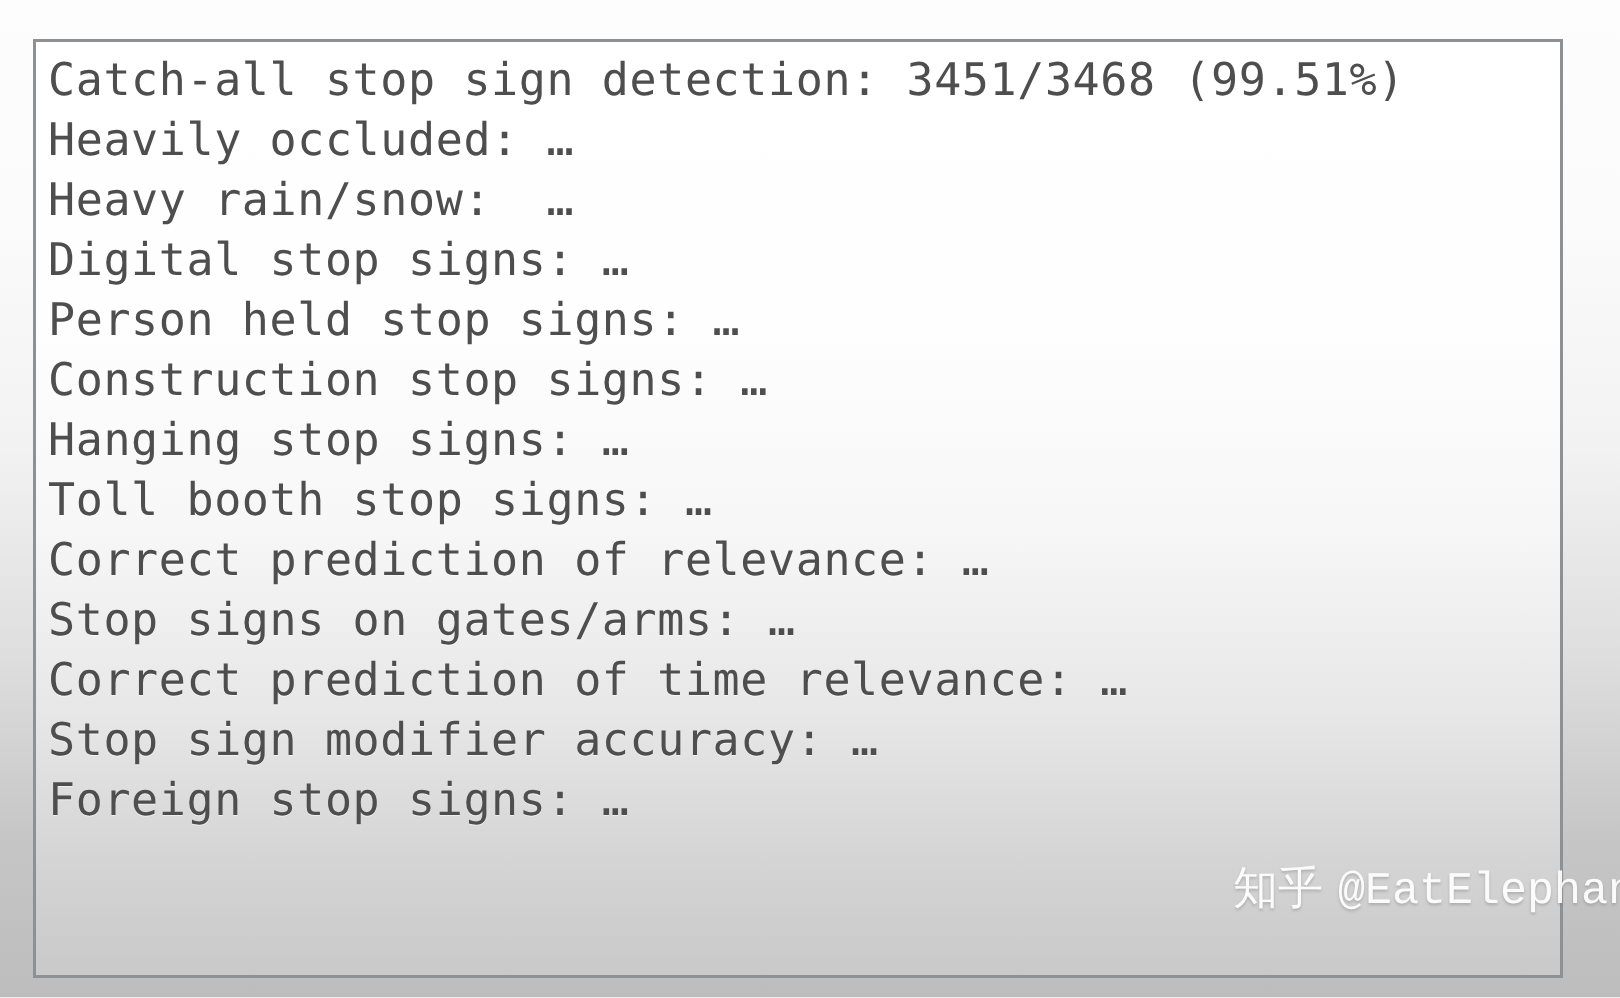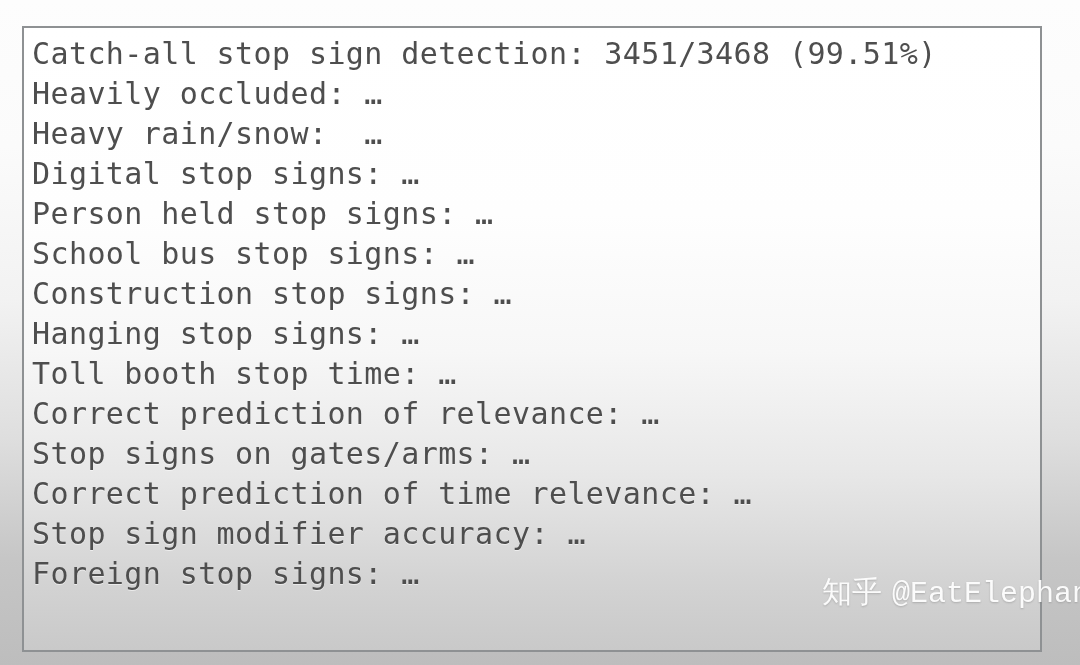--- a/index.html
+++ b/index.html
@@ -91,24 +91,23 @@
 
 <div id="screen">
 
   <div id="metrics-panel">
     <ul id="metrics-list">
         <li class="metric-line"><span>Catch-all stop sign detection: 3451/3468 (99.51%)</span></li>
         <li class="metric-line"><span>Heavily occluded: …</span></li>
         <li class="metric-line"><span>Heavy rain/snow:  …</span></li>
         <li class="metric-line"><span>Digital stop signs: …</span></li>
         <li class="metric-line"><span>Person held stop signs: …</span></li>
-        <li class="metric-line"><span>School bus stop signs: …</span></li>
         <li class="metric-line"><span>Construction stop signs: …</span></li>
         <li class="metric-line"><span>Hanging stop signs: …</span></li>
-        <li class="metric-line"><span>Toll booth stop time: …</span></li>
+        <li class="metric-line"><span>Toll booth stop signs: …</span></li>
         <li class="metric-line"><span>Correct prediction of relevance: …</span></li>
         <li class="metric-line"><span>Stop signs on gates/arms: …</span></li>
         <li class="metric-line"><span>Correct prediction of time relevance: …</span></li>
         <li class="metric-line"><span>Stop sign modifier accuracy: …</span></li>
         <li class="metric-line"><span>Foreign stop signs: …</span></li>
       </ul>
   </div>
 
   <div id="watermark">
     <span class="wm-logo">知乎</span><span>@EatElephant</span>

